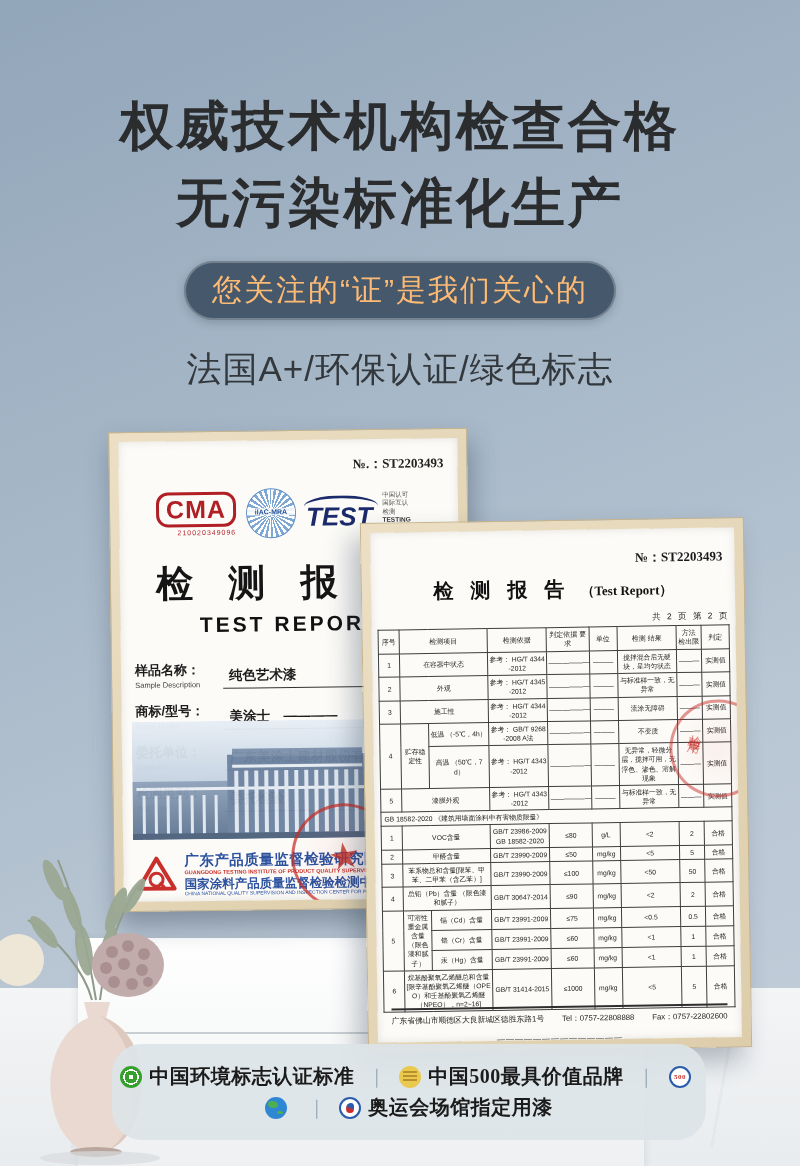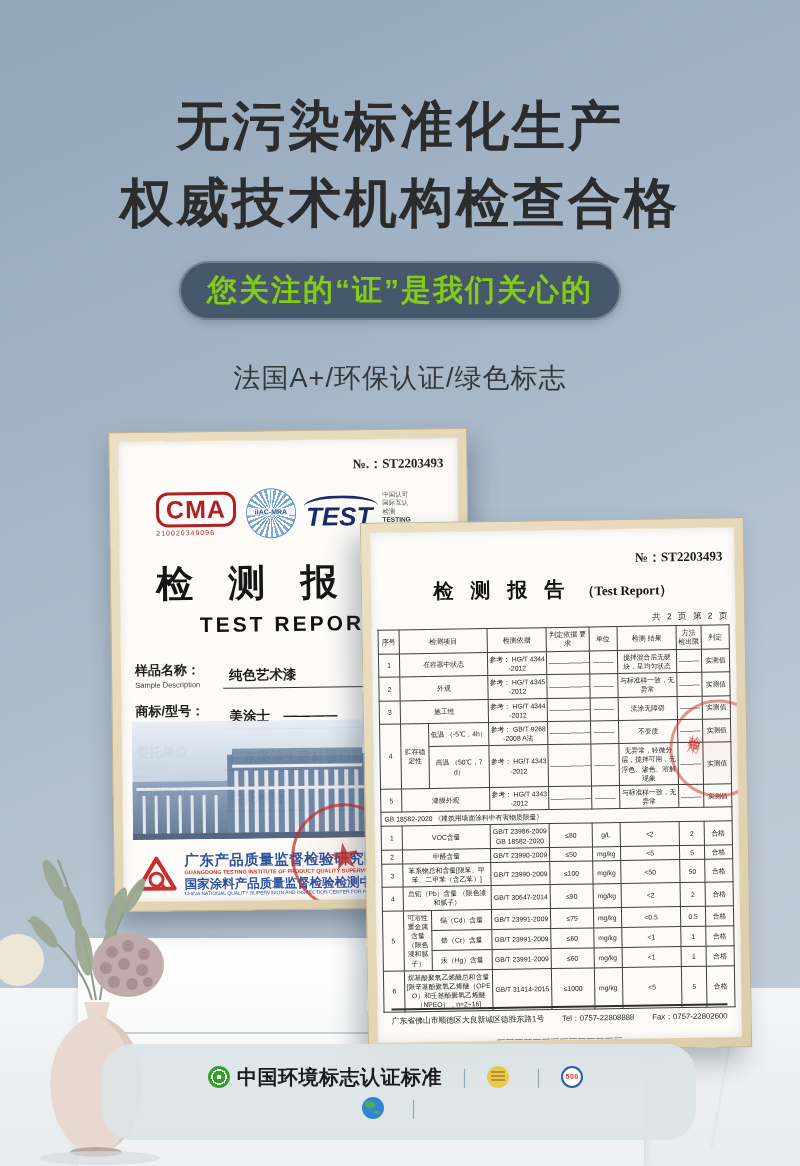--- a/index.html
+++ b/index.html
@@ -15,41 +15,41 @@
         background:repeating-linear-gradient(100deg,transparent 0 90px,#dfe3e6 90px 93px,transparent 93px 210px);}
   .pedestal{position:absolute;left:78px;top:938px;width:566px;height:228px;z-index:2;
             background:linear-gradient(#ffffff 0%,#f6f7f7 55%,#eef0f1 100%);
             box-shadow:0 2px 8px rgba(90,105,120,.18);}
   .pedestal-edge{position:absolute;left:78px;top:1032px;width:560px;height:2px;background:#c9ced2;z-index:2;}
 
   
   .headline{position:absolute;top:88px;left:0;width:800px;text-align:center;z-index:5;
             color:#2b2c2e;font-weight:900;font-size:53px;line-height:1.45;letter-spacing:3px;}
   .slogan-pill{position:absolute;top:261px;left:50%;transform:translateX(-50%);z-index:5;
-            background:#46586b;color:#84cc16;border-radius:36px;padding:9px 28px;
-            font-size:30px;font-weight:700;letter-spacing:2px;white-space:nowrap;
+            background:#46586b;color:#fdba74;border-radius:36px;padding:9px 28px;
+            font-size:30px;font-weight:400;letter-spacing:2px;white-space:nowrap;
             box-shadow:inset 0 0 0 2px rgba(255,255,255,.25),0 3px 8px rgba(50,65,80,.25);}
-  .subtitle{position:absolute;top:360px;left:0;width:800px;text-align:center;z-index:5;
-            color:#33383d;font-size:27px;letter-spacing:1px;}
+  .subtitle{position:absolute;top:346px;left:0;width:800px;text-align:center;z-index:5;
+            color:#33383d;font-size:35px;letter-spacing:1px;}
 
   
   .frame{position:absolute;background:linear-gradient(135deg,#ecdfc4,#ddcdab);
          border:1px solid #c6b38d;padding:9px;box-sizing:border-box;}
   .cert-left{left:111px;top:430px;width:359px;height:480px;z-index:3;transform:rotate(-0.7deg);
          box-shadow:4px 14px 26px rgba(40,55,75,.38);}
   .cert-right{left:364px;top:520px;width:384px;height:530px;z-index:5;transform:rotate(-0.9deg);
          box-shadow:-10px 14px 26px rgba(40,55,75,.32);}
   .paper{position:relative;width:100%;height:100%;background:#fcfbf8;overflow:hidden;
          box-shadow:inset 0 0 8px rgba(120,110,90,.18);box-sizing:border-box;}
 
   
   .L-no{ text-align:right;font-family:"Liberation Serif",serif;font-weight:bold;
          font-size:13px;color:#222;margin:16px 14px 0 0;}
   .L-logos{display:flex;align-items:center;justify-content:center;gap:10px;margin-top:8px;height:62px;}
-  .cma{display:flex;flex-direction:column;align-items:flex-start;}
+  .cma{display:flex;flex-direction:column;align-items:flex-end;}
   .cma-box{color:#b01f24;border:3px solid #b01f24;border-radius:12px 12px 12px 12px;
            font-weight:900;font-size:25px;letter-spacing:1px;padding:1px 7px;line-height:1.1;
            font-family:"Liberation Sans",sans-serif;}
   .cma-num{color:#b01f24;font-size:7px;letter-spacing:1px;margin-top:2px;}
   .ilac{width:48px;height:48px;border-radius:50%;position:relative;border:1px solid #5b8cc4;
         background:repeating-conic-gradient(#ffffff 0deg 7deg,#7fa9d4 7deg 14deg);}
   .ilac span{position:absolute;left:0;right:0;top:19px;text-align:center;font-size:7px;
         font-weight:bold;color:#1d4e96;background:rgba(255,255,255,.85);}
   .cnas{position:relative;color:#1b2a6b;font-weight:900;font-style:italic;font-size:26px;
         font-family:"Liberation Sans",sans-serif;padding-top:8px;}
@@ -98,23 +98,23 @@
   .stamp-right{position:absolute;right:-30px;top:172px;width:92px;height:92px;border-radius:50%;
         border:3px solid rgba(200,45,40,.5);transform:rotate(14deg);z-index:4;
         background:radial-gradient(circle,rgba(220,60,50,.06),transparent 72%);}
   .stamp-right i{position:absolute;left:12px;top:28px;font-style:normal;color:rgba(200,45,40,.55);
         font-size:13px;writing-mode:vertical-rl;letter-spacing:2px;}
 
   
   .vase-scene{position:absolute;left:-12px;top:840px;width:220px;height:326px;z-index:4;}
 
   
-  .badges{position:absolute;left:102px;top:1044px;width:594px;height:96px;z-index:6;
+  .badges{position:absolute;left:112px;top:1044px;width:594px;height:96px;z-index:6;
           background:rgba(221,228,231,.93);border-radius:30px;
-          display:flex;flex-direction:column;align-items:center;justify-content:center;gap:4px;}
+          display:flex;flex-direction:column;align-items:center;justify-content:center;gap:4px;font-family:Liberation Serif, serif;}
   .badge-row{display:flex;align-items:center;justify-content:center;}
   .badge{display:flex;align-items:center;font-size:20px;font-weight:700;color:#1b1b1b;letter-spacing:.5px;}
   .badge .sep{color:#93a7b5;font-weight:300;margin:0 13px;font-size:19px;}
   .bicon{width:22px;height:22px;border-radius:50%;margin-right:7px;flex:none;position:relative;}
   .ic-env{background:radial-gradient(circle at 50% 50%,#ffffff 0 2.5px,#35a02c 2.5px 6.5px,#ffffff 6.5px 7.8px,#35a02c 7.8px);}
   .ic-gold{background:#e9c94e;overflow:hidden;}
   .ic-gold:after{content:"";position:absolute;inset:5px 4px;background:repeating-linear-gradient(#b98e2c 0 2px,transparent 2px 4px);}
   .ic-p500{background:#fff;border:2px solid #2a5caa;box-sizing:border-box;}
   .ic-p500:after{content:"500";position:absolute;left:0;right:0;top:5px;text-align:center;
         font-size:7px;font-weight:900;color:#c9302c;}
@@ -128,22 +128,22 @@
 <body>
 
 <div class="wall" data-interactable="false"></div>
 <div class="floor" data-interactable="false">
     <div class="vein" data-interactable="false"></div>
   </div>
 <div class="pedestal" data-interactable="false"></div>
 <div class="pedestal-edge" data-interactable="false"></div>
 
 <div class="headline" data-interactable="false">
+  <div data-interactable="false">权威技术机构检查合格</div>
   <div data-interactable="false">无污染标准化生产</div>
-  <div data-interactable="false">权威技术机构检查合格</div>
 </div>
 <div class="slogan-pill" data-interactable="false">您关注的“证”是我们关心的</div>
 <div class="subtitle" data-interactable="false">法国A+/环保认证/绿色标志</div>
 
 <div class="frame cert-left" data-interactable="false">
   <div class="paper" data-interactable="false">
     <div class="L-no" data-interactable="false">№.：ST2203493</div>
     <div class="L-logos" data-interactable="false">
       <div class="cma" data-interactable="false">
         <div class="cma-box" data-interactable="false">CMA</div>
@@ -505,25 +505,30 @@
 
 <div class="badges" data-interactable="false">
   <div class="badge-row" data-interactable="false">
     <div class="badge" data-interactable="false">
       <span class="bicon ic-env" data-interactable="false"></span>
       <span data-interactable="false">中国环境标志认证标准</span>
       <span class="sep" data-interactable="false">｜</span>
     </div>
     <div class="badge" data-interactable="false">
       <span class="bicon ic-gold" data-interactable="false"></span>
+      <span data-interactable="false">中国500最具价值品牌</span>
       <span class="sep" data-interactable="false">｜</span>
     </div>
     <div class="badge" data-interactable="false">
       <span class="bicon ic-p500" data-interactable="false"></span>
     </div>
   </div>
   <div class="badge-row" data-interactable="false">
     <div class="badge" data-interactable="false">
       <span class="bicon ic-globe" data-interactable="false"></span>
       <span class="sep" data-interactable="false">｜</span>
     </div>
+    <div class="badge" data-interactable="false">
+      <span class="bicon ic-oly" data-interactable="false"></span>
+      <span data-interactable="false">奥运会场馆指定用漆</span>
+    </div>
   </div>
 </div>
 
 </body></html>

